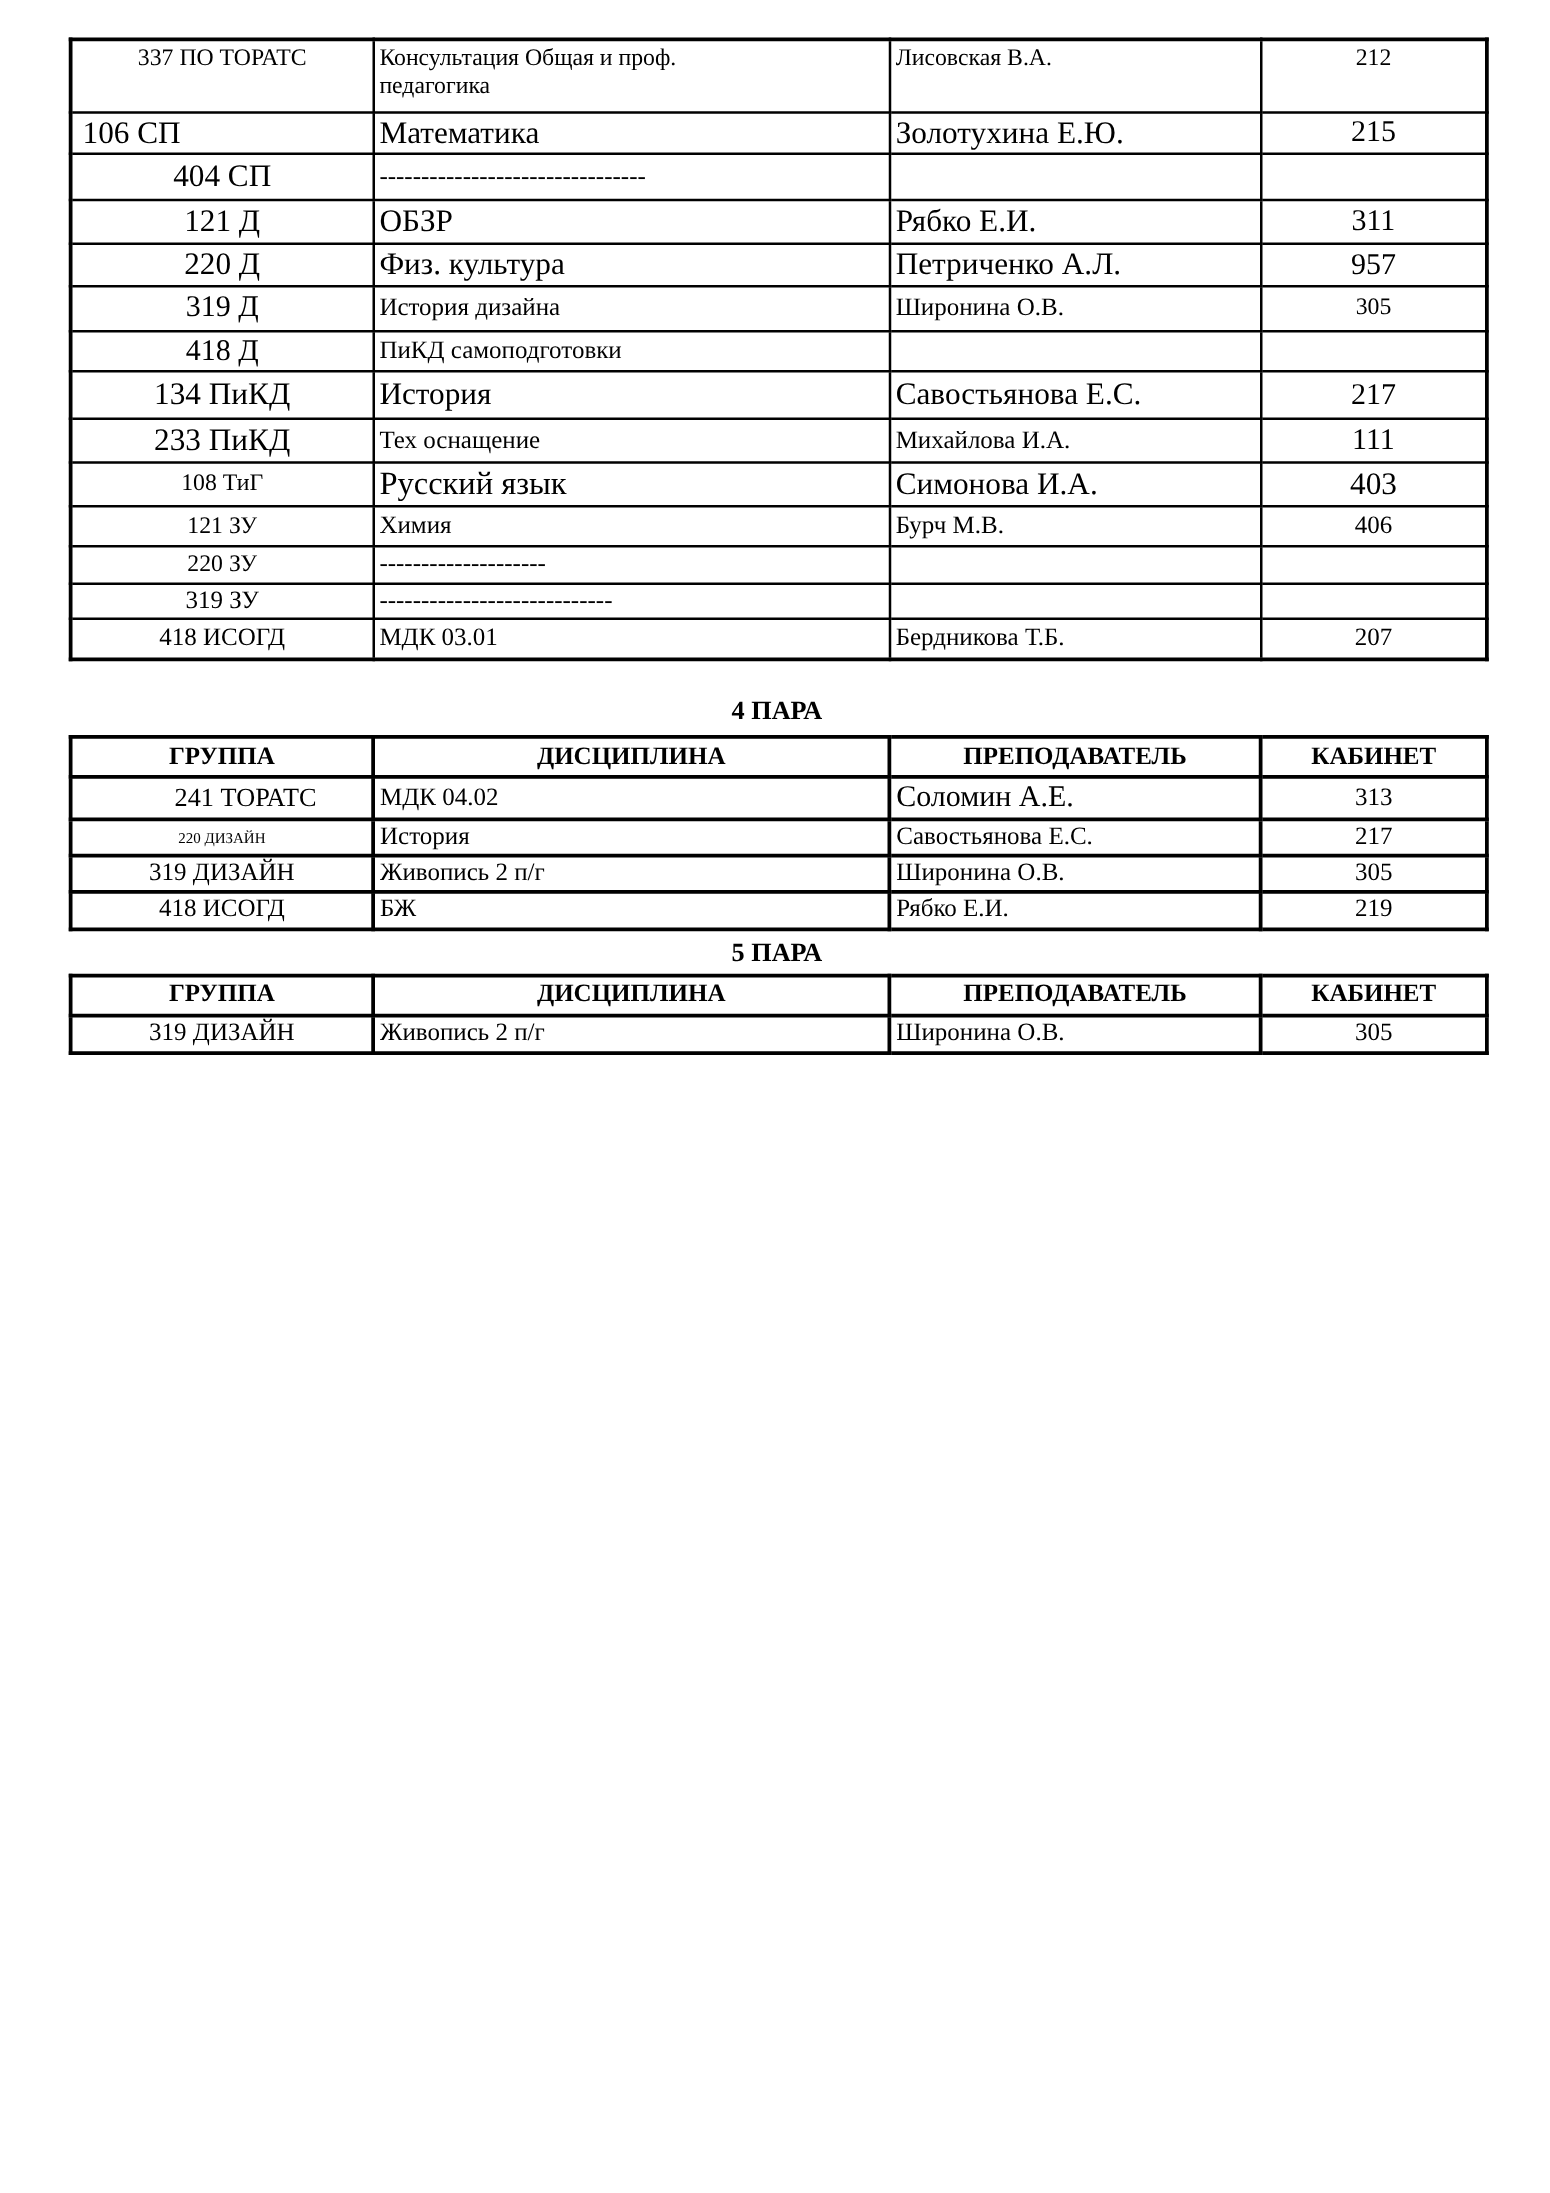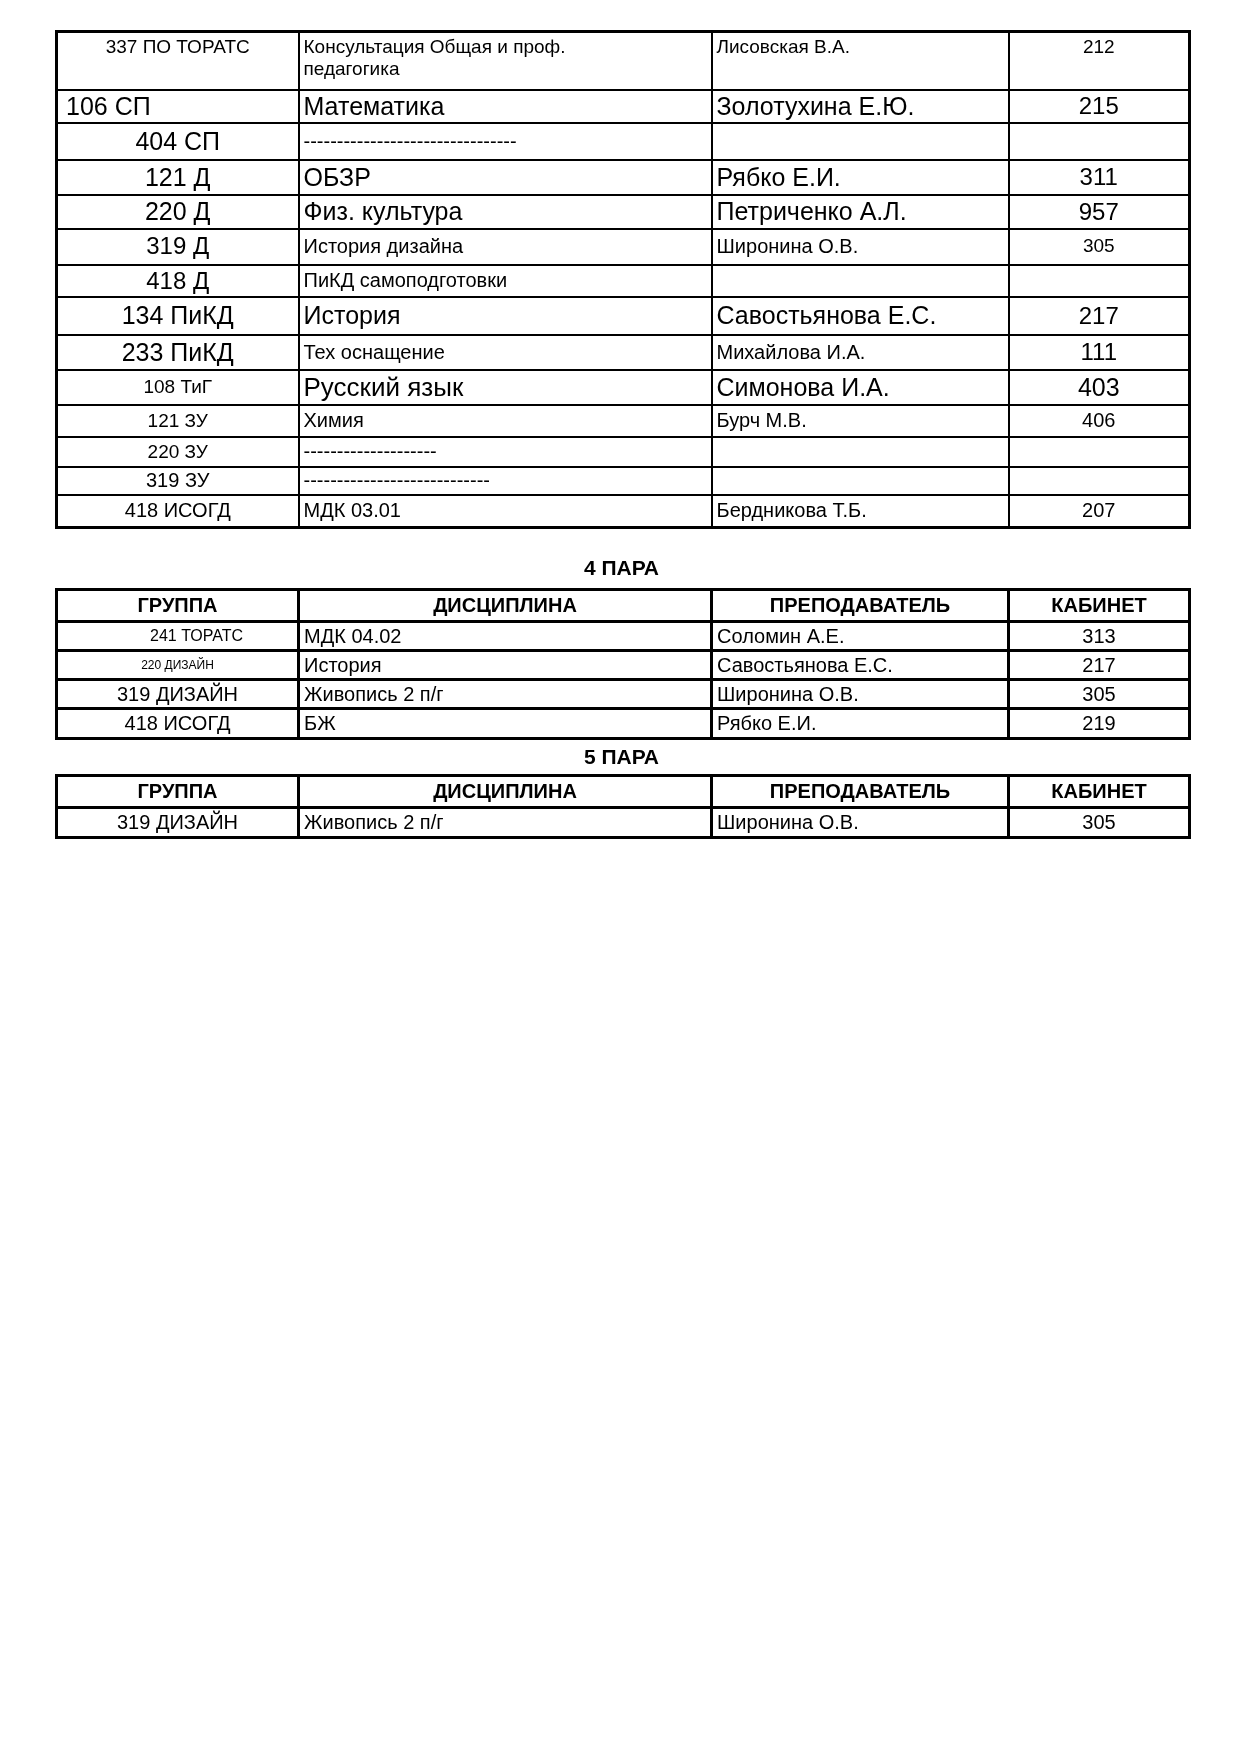--- a/index.html
+++ b/index.html
@@ -6,21 +6,21 @@
     margin: 0;
     padding: 0;
     background: #ffffff;
   }
   .page {
     position: relative;
     width: 1240px;
     height: 1754px;
     background: #ffffff;
     color: #000000;
-    font-family: Liberation Sans, sans-serif;
+    font-family: Liberation Serif, serif;
     box-sizing: border-box;
     padding: 30px 52px 0 55px;
     overflow: hidden;
   }
   table.sched {
     border-collapse: collapse;
     table-layout: fixed;
     width: 1133px;
     border: 3px solid #000;
   }
@@ -171,23 +171,23 @@
     <thead>
       <tr>
         <th class="hdr">ГРУППА</th>
         <th class="hdr">ДИСЦИПЛИНА</th>
         <th class="hdr">ПРЕПОДАВАТЕЛЬ</th>
         <th class="hdr">КАБИНЕТ</th>
       </tr>
     </thead>
     <tbody id="p4-body">
         <tr style="height: 29px;">
-          <td class="c-group" style="font-size: 16px; padding-left: 42px;">241  ТОРАТС</td>
+          <td class="c-group" style="font-size: 21px; padding-left: 42px;">241  ТОРАТС</td>
           <td class="c-disc" style="font-size: 20px;">МДК 04.02</td>
-          <td class="c-teach" style="font-size: 20px;">Соломин А.Е.</td>
+          <td class="c-teach" style="font-size: 24px;">Соломин А.Е.</td>
           <td class="c-room" style="font-size: 20px;">313</td>
         </tr>
         <tr style="height: 29px;">
           <td class="c-group" style="font-size: 12px;">220 ДИЗАЙН</td>
           <td class="c-disc" style="font-size: 20px;">История</td>
           <td class="c-teach" style="font-size: 20px;">Савостьянова Е.С.</td>
           <td class="c-room" style="font-size: 20px;">217</td>
         </tr>
         <tr style="height: 29px;">
           <td class="c-group" style="font-size: 20px;">319 ДИЗАЙН</td>

